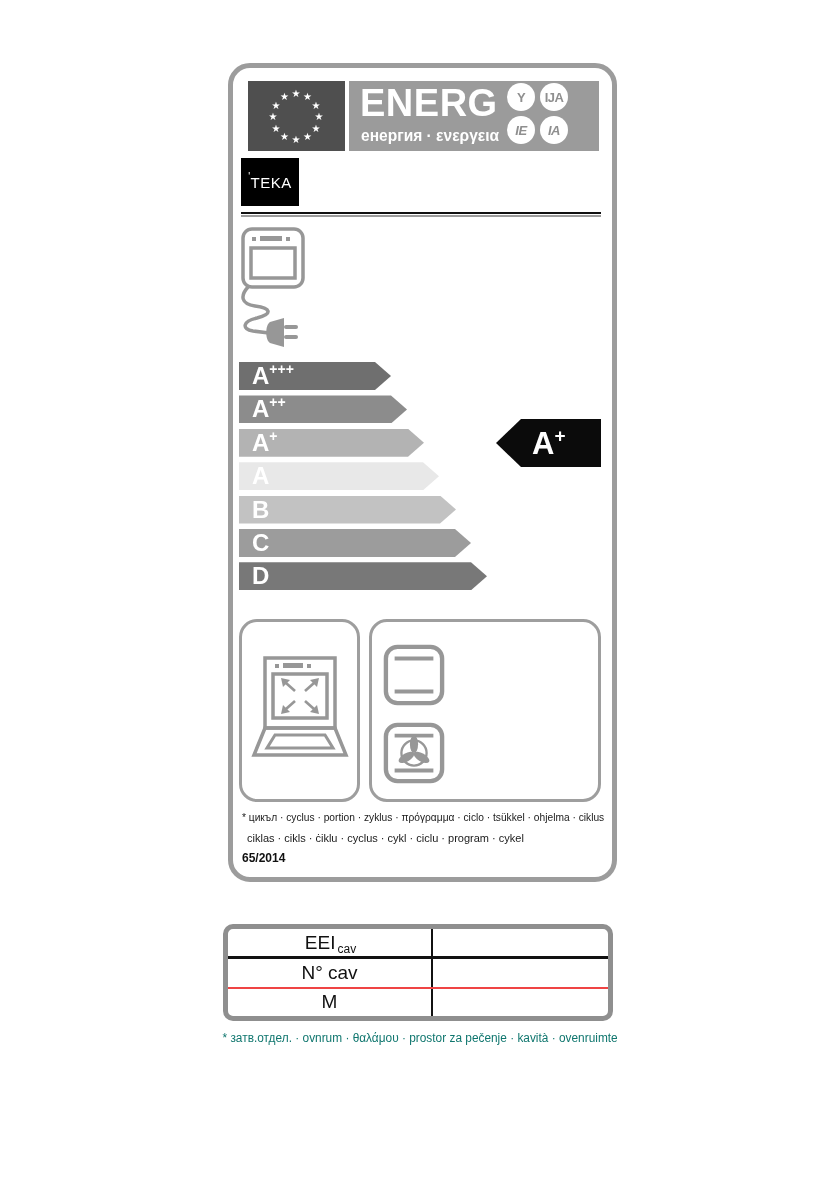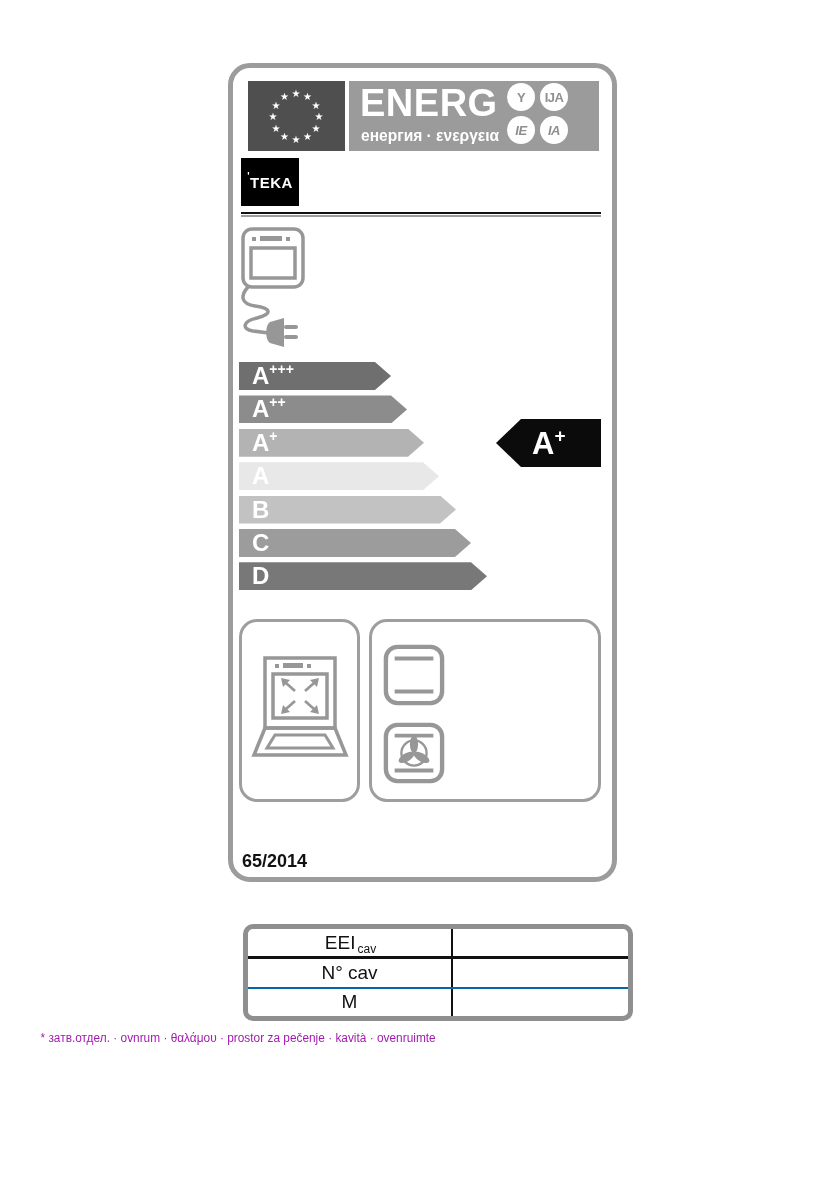--- a/index.html
+++ b/index.html
@@ -12,21 +12,21 @@
 
   .flag{position:absolute;left:15px;top:13px;width:97px;height:70px;}
   .energ-band{position:absolute;left:116px;top:13px;width:250px;height:70px;background:#9b9b9b;}
   .energ-title{position:absolute;left:11px;top:1px;font-size:38px;font-weight:bold;color:#fff;letter-spacing:0.5px;}
   .energ-sub{position:absolute;left:12px;bottom:6px;font-size:16px;font-weight:bold;color:#fff;white-space:nowrap;display:inline-block;transform-origin:left center;}
   .circ{position:absolute;width:28px;height:28px;border-radius:50%;background:#fff;color:#8f8f8f;
         font-weight:bold;font-size:13px;display:flex;align-items:center;justify-content:center;letter-spacing:-0.5px;}
 
   .brand-box{position:absolute;left:8px;top:90px;width:58px;height:48px;background:#000;
              display:flex;align-items:center;justify-content:center;}
-  .brand-text{color:#fff;font-weight:bold;font-size:15px;letter-spacing:0.5px;}
+  .brand-text{color:#fff;font-weight:normal;font-size:15px;letter-spacing:0.5px;}
   .brand-text::before{content:"'";font-size:10px;vertical-align:top;position:relative;top:-3px;}
 
   .rule{position:absolute;left:8px;top:144px;width:360px;height:2px;background:#111;}
   .rule-shadow{position:absolute;left:8px;top:147px;width:360px;height:2px;background:#9c9c9c;}
 
   .oven-plug{position:absolute;left:6px;top:158px;}
 
   
   .scale{position:absolute;left:6px;top:294px;}
   .scale-row{height:28px;margin-bottom:5.4px;display:flex;align-items:center;
@@ -43,34 +43,34 @@
   
   .pict-box{position:absolute;box-sizing:border-box;border:3.5px solid #9e9e9e;border-radius:18px;background:#fff;}
   .box-cavity{left:6px;top:551px;width:121px;height:183px;display:flex;align-items:center;justify-content:center;}
   .box-modes{left:136px;top:551px;width:232px;height:183px;}
   .mode-icon{position:absolute;left:11px;}
   .mode-conventional{top:22px;}
   .mode-fan{top:100px;}
 
   .footnote{position:absolute;left:9px;top:739px;width:362px;font-size:11px;color:#1a1a1a;line-height:21px;}
   .fit{display:inline-block;white-space:nowrap;transform-origin:left center;}
-  .regulation{position:absolute;left:9px;top:783px;font-size:18px;font-weight:bold;color:#111;}
-
-  
-  .cav-table{position:absolute;left:243px;top:924px;width:390px;height:97px;box-sizing:border-box;
+  .regulation{position:absolute;left:9px;top:783px;font-size:12px;font-weight:bold;color:#111;}
+
+  
+  .cav-table{position:absolute;left:223px;top:924px;width:390px;height:97px;box-sizing:border-box;
              border:5px solid #8f8f8f;border-radius:10px;background:#fff;}
   .cav-table table{border-collapse:collapse;width:100%;height:100%;table-layout:fixed;}
   .cav-table td{border:0;padding:0;text-align:center;vertical-align:middle;font-size:19px;color:#111;}
   .cav-table td.lab{width:203px;border-right:2px solid #111;}
   .cav-table tr.sep-thick td{border-bottom:3px solid #111;}
-  .cav-table tr.sep-thin td{border-bottom:2px solid #0369a1;}
+  .cav-table tr.sep-thin td{border-bottom:2px solid #ef4444;}
   .cav-table .sub{font-size:12px;position:relative;top:4px;left:2px;}
 
-  .footer-note{position:absolute;left:30px;top:1028px;width:780px;
-               font-size:12.5px;color:#a21caf;line-height:21px;}
+  .footer-note{position:absolute;left:30px;top:1028px;width:780px;text-align:center;
+               font-size:12.5px;color:#0f766e;line-height:21px;}
   .footer-note .fitc{display:inline-block;white-space:nowrap;transform-origin:center center;}
 
   svg{display:block;}
 </style>
 </head>
 <body>
 
 <div class="canvas">
 
   <div class="label">
@@ -206,20 +206,24 @@
           <circle cx="32" cy="32" r="13" stroke-width="2.4"></circle>
           <g fill="#979797" stroke="none">
             <ellipse cx="32" cy="23" rx="4.2" ry="9"></ellipse>
             <ellipse cx="32" cy="23" rx="4.2" ry="9" transform="rotate(120 32 32)"></ellipse>
             <ellipse cx="32" cy="23" rx="4.2" ry="9" transform="rotate(240 32 32)"></ellipse>
           </g>
         </svg>
       </div>
     </div>
 
+    <div class="footnote">
+      <span class="fit" style="transform: scaleX(0.928205);">* цикъл · cyclus · portion · zyklus · πρόγραμμα · ciclo · tsükkel · ohjelma · ciklus</span><br>
+      <span class="fit" style="padding-left:5px;">ciklas · cikls · ċiklu · cyclus · cykl · ciclu · program · cykel</span>
+    </div>
 
     <div class="regulation">65/2014</div>
   </div>
 
   <div class="cav-table">
     <table>
       <tbody>
           <tr class="sep-thick">
         <td class="lab"><span>EEI</span><span class="sub">cav</span></td>
         <td></td>

